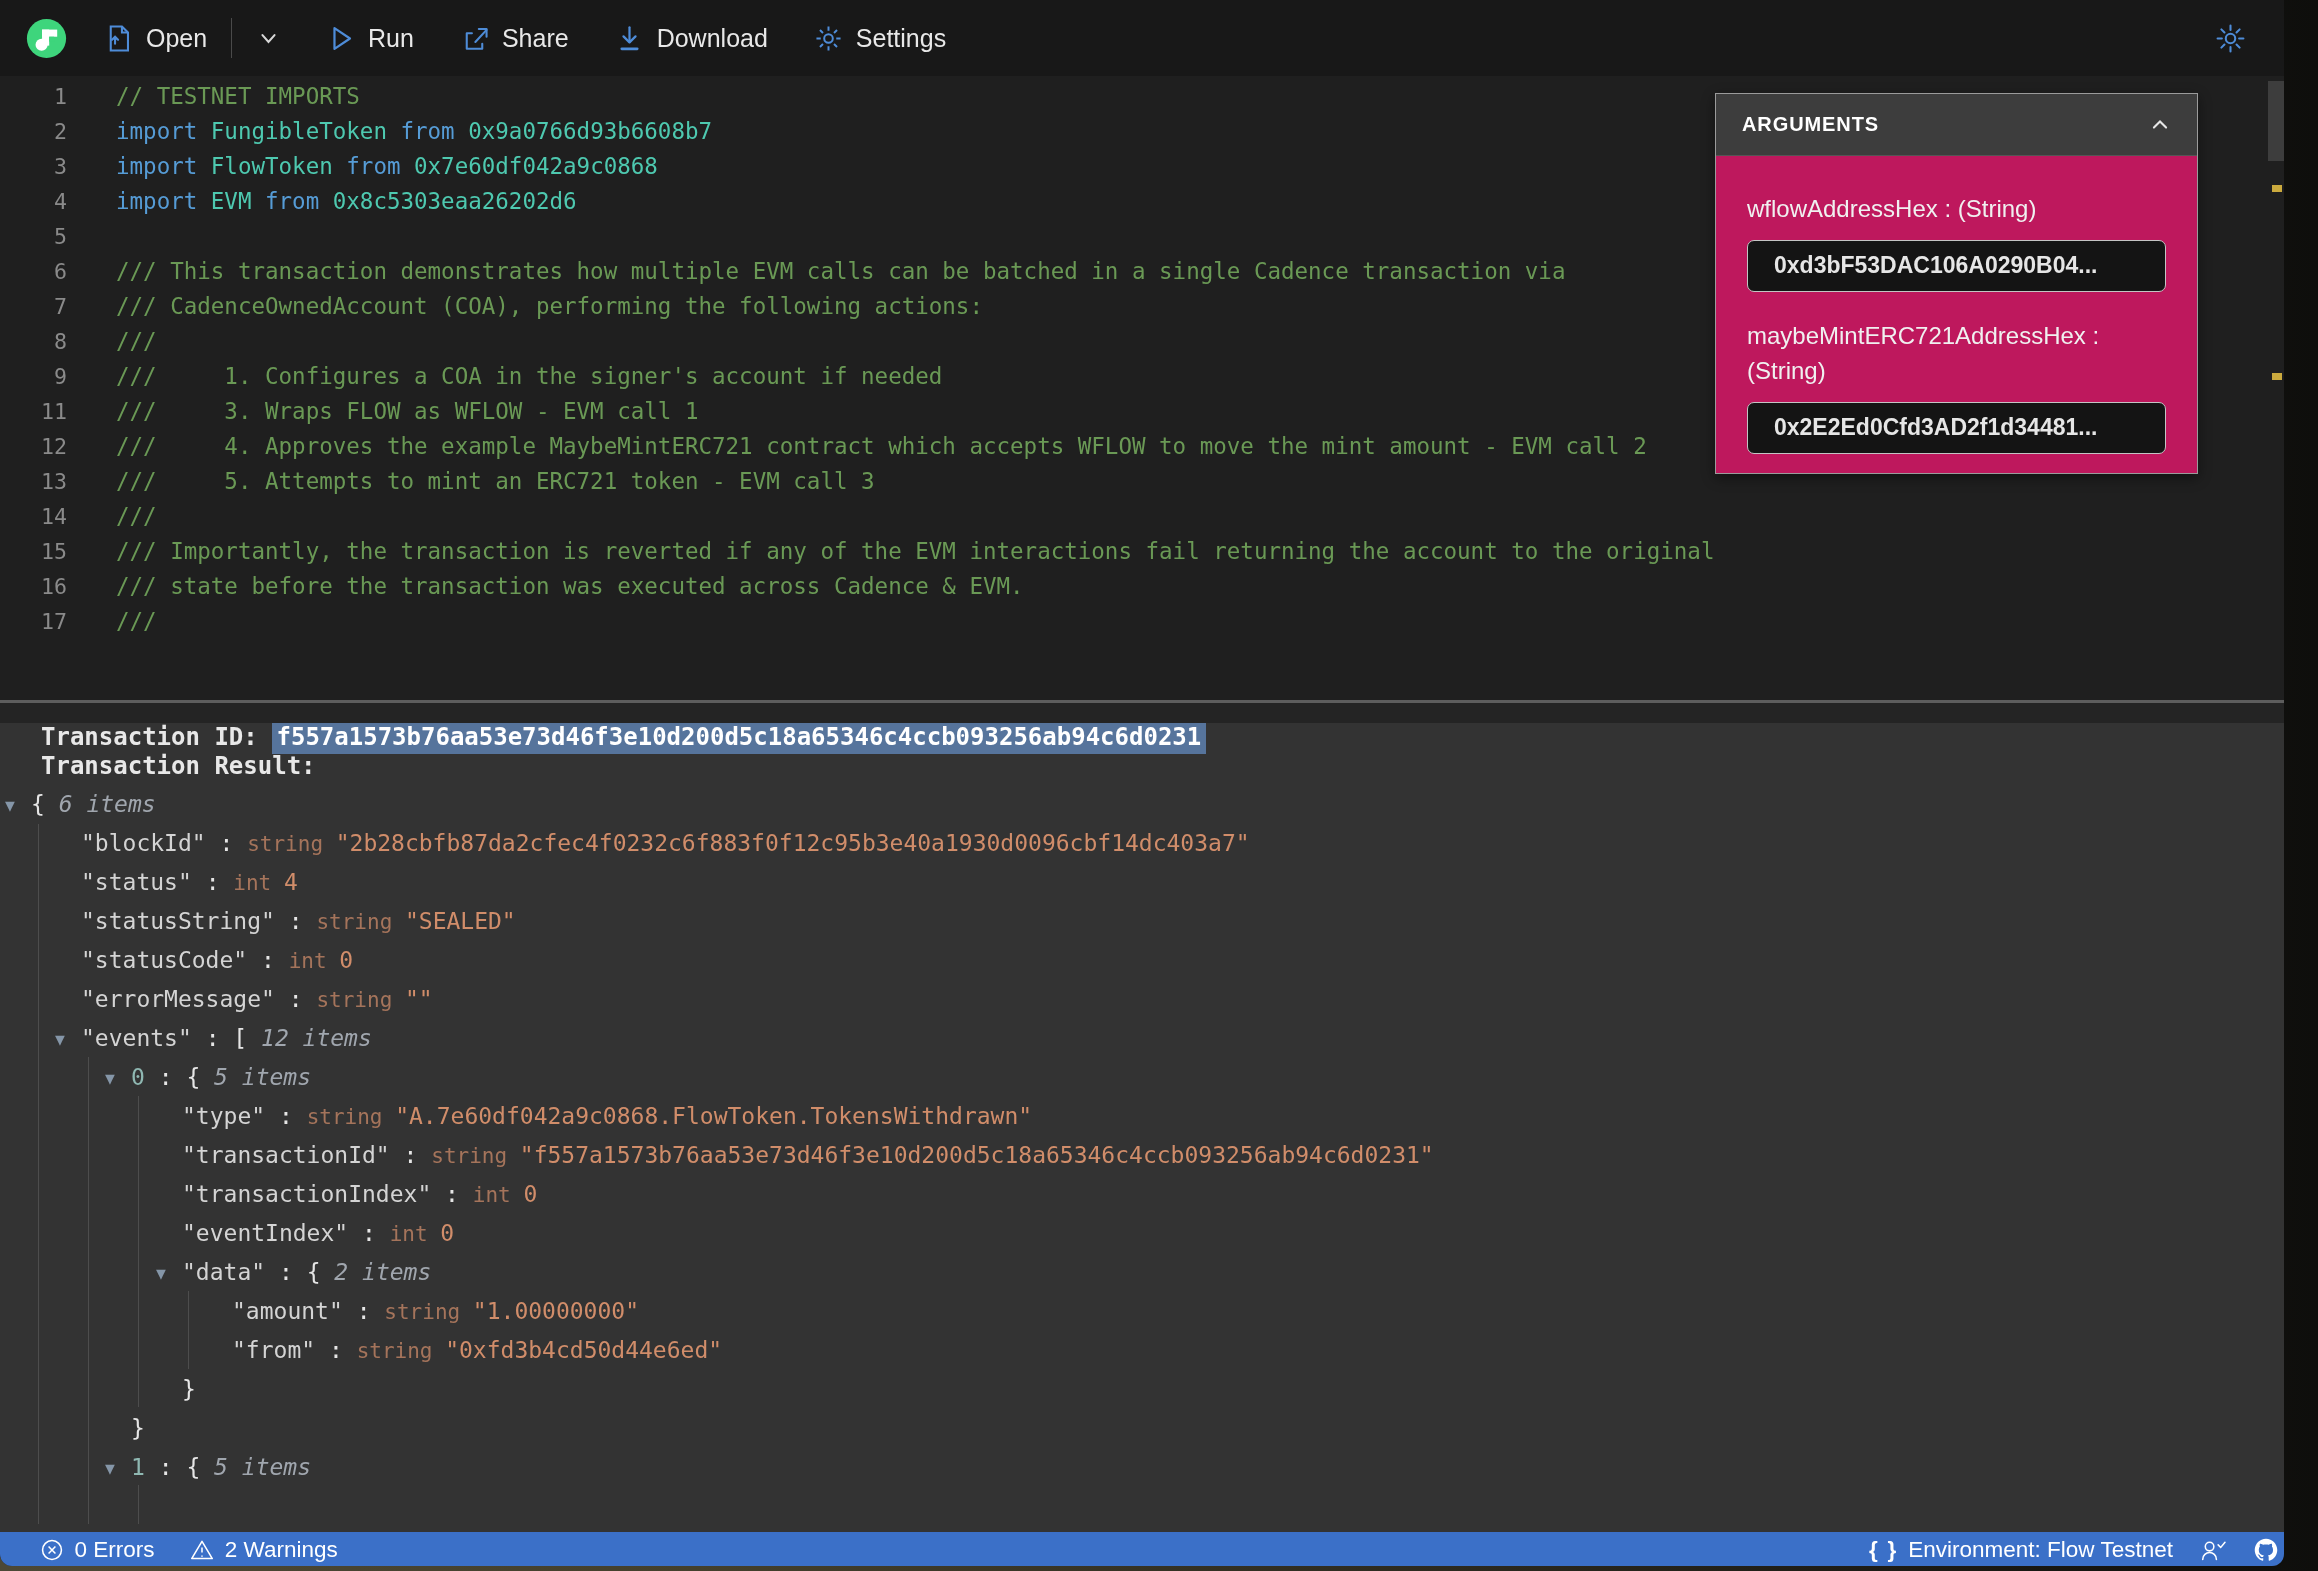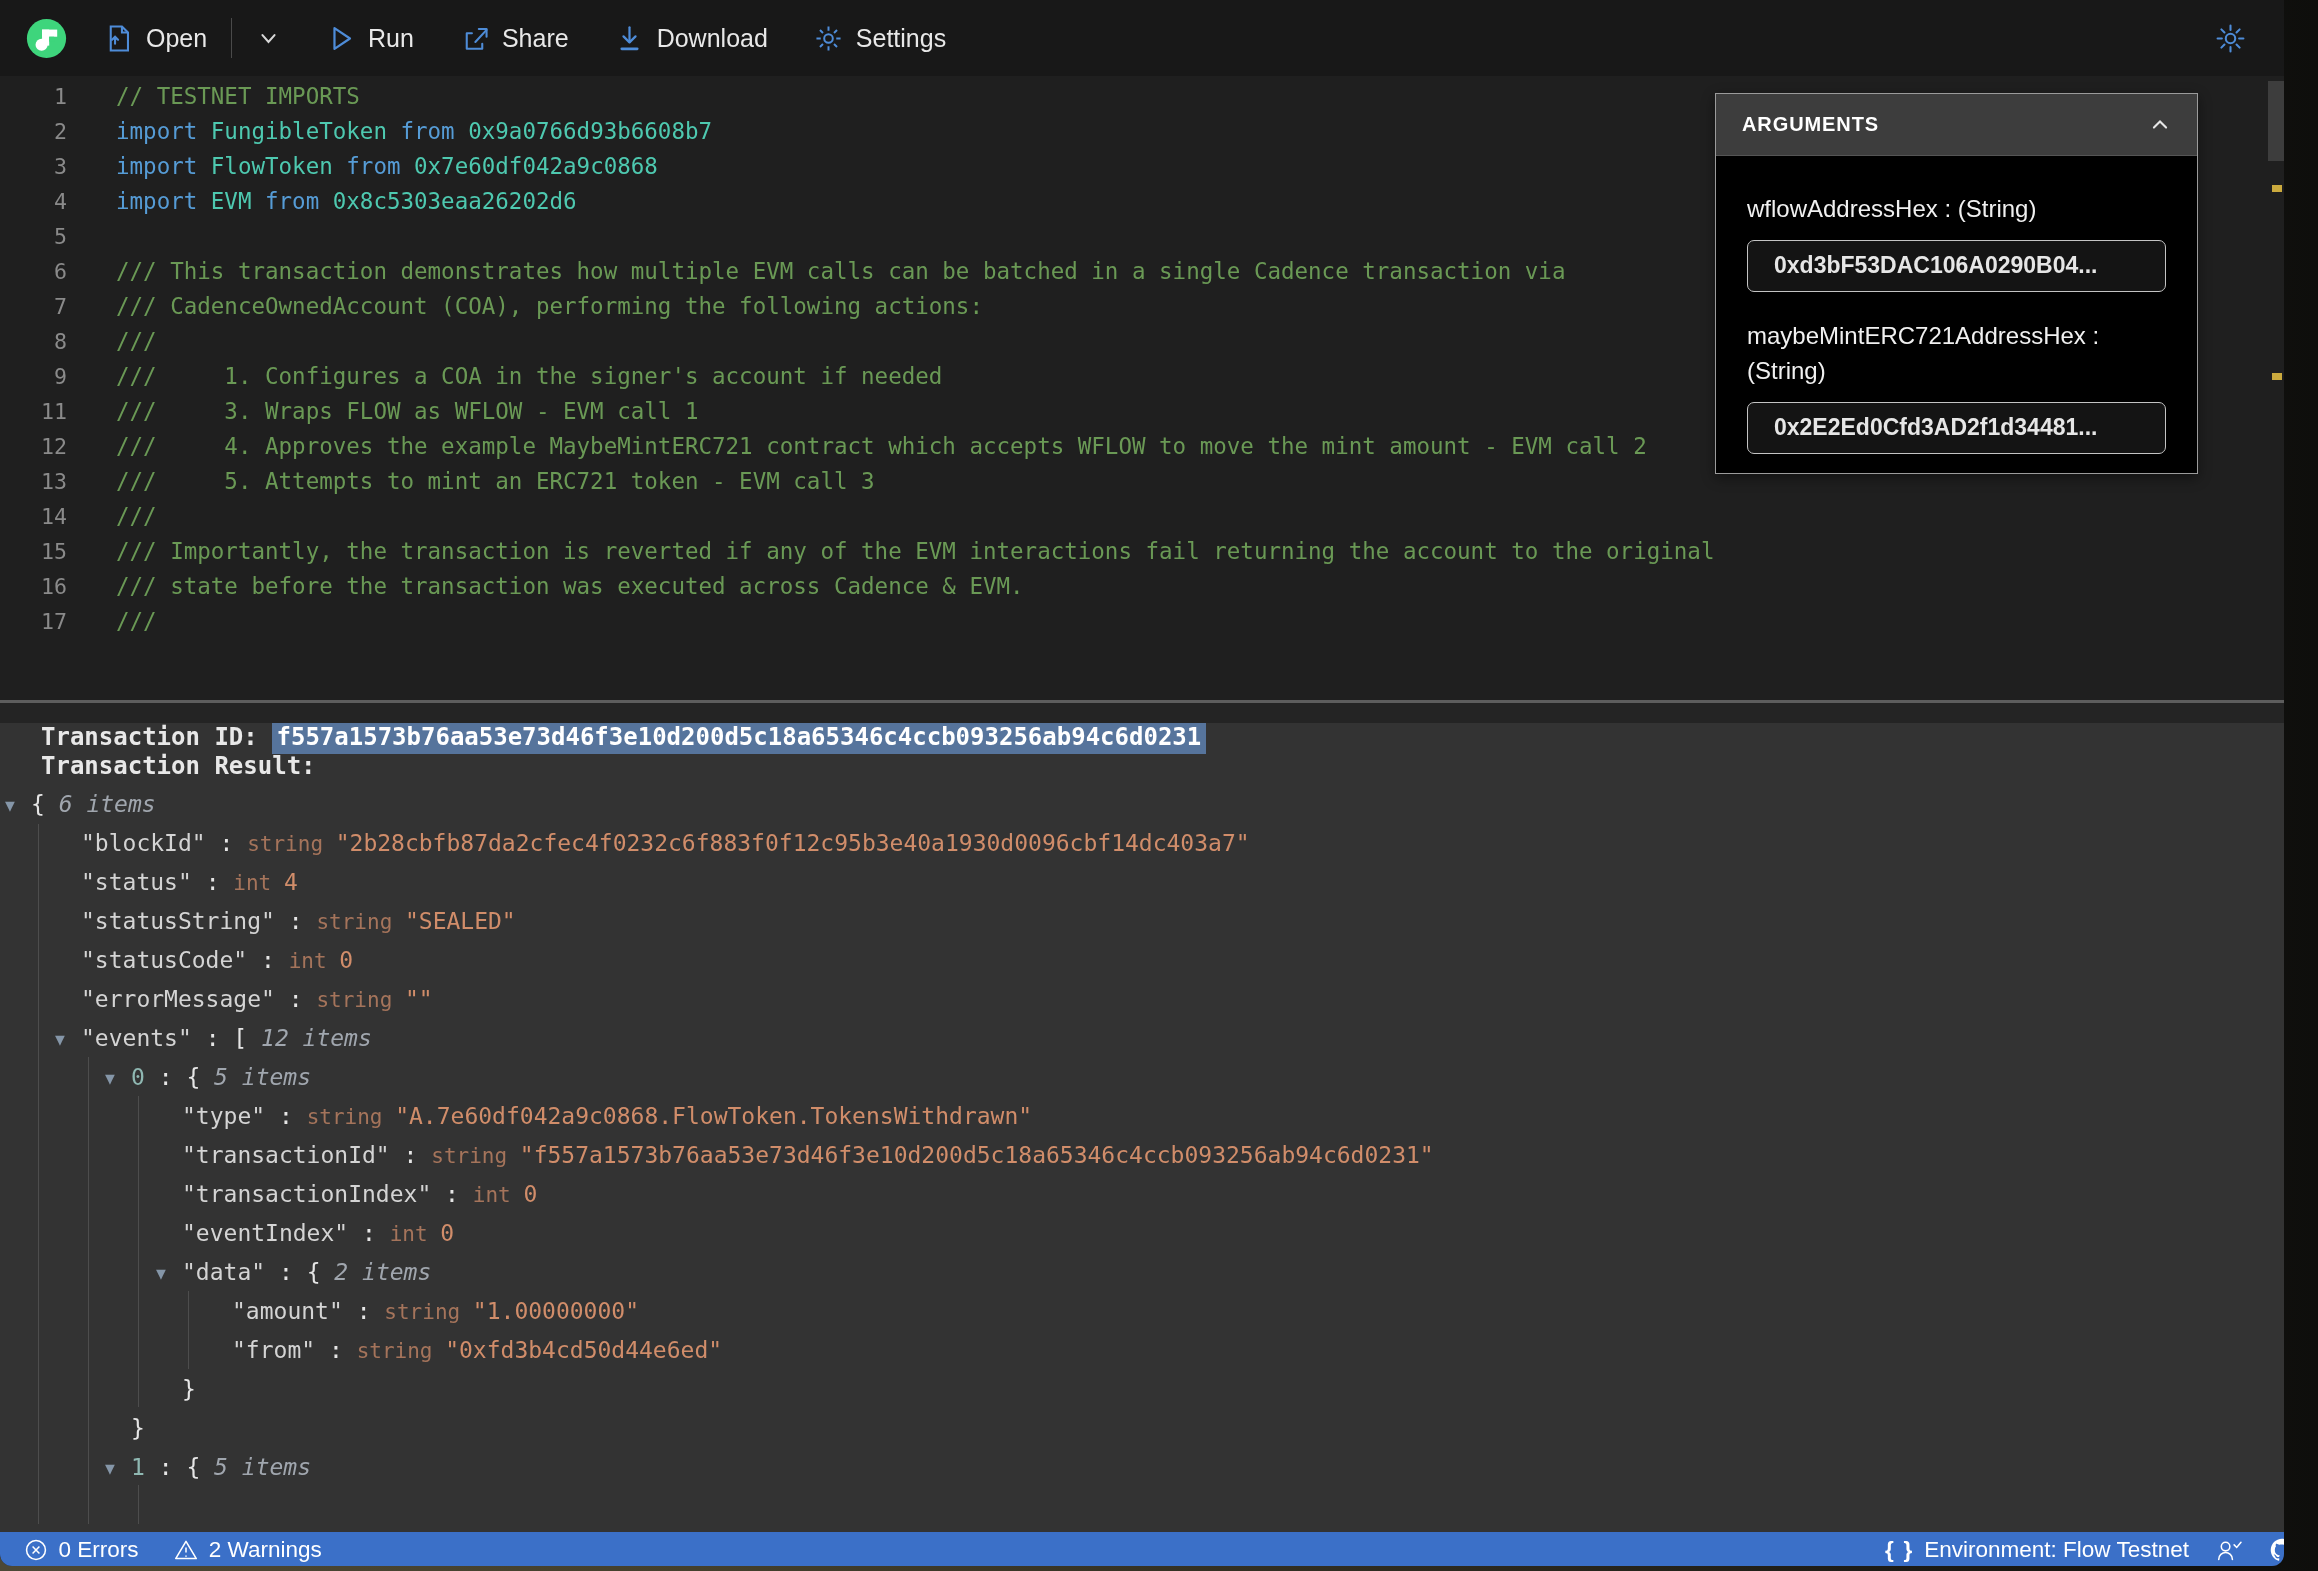--- a/index.html
+++ b/index.html
@@ -63,36 +63,36 @@
   .tk-items{color:#9aa0a8;font-style:italic;color:#a0a6ae;}
   .tk-idx{color:#8fb8b2;}
   .guide{position:absolute;width:0.9px;background:#4d4d4d;}
 
   
   .out-scroll{position:absolute;right:0;top:31px;width:14px;height:778px;background:#ededed;}
   .out-thumb{position:absolute;left:2.6px;top:5.2px;width:8.6px;height:26px;background:#9a9a9a;border-radius:4.3px;}
 
   
   .args{position:absolute;left:1715px;top:93px;width:483px;height:381px;
-        background:#000000;border:0.9px solid #9b9b9b;box-sizing:border-box;
+        background:#be185d;border:0.9px solid #9b9b9b;box-sizing:border-box;
         box-shadow:0 3.5px 12px rgba(0,0,0,.45);}
   .args-header{height:61px;background:#3d3d3d;display:flex;align-items:center;
                padding:0 24px 0 26px;border-bottom:0.9px solid #555;}
   .args-title{color:#ffffff;font-size:20px;font-weight:bold;letter-spacing:0.9px;}
   .args-collapse{margin-left:auto;cursor:pointer;display:flex;}
   .args-body{padding:22.5px 31px;}
   .arg-label{color:#f0f0f0;font-size:24px;line-height:35px;margin-top:12px;}
   .arg-input{margin-top:14px;width:100%;height:52px;box-sizing:border-box;background:#141414;
              border:1.7px solid #c4c4c4;border-radius:7px;color:#e6e6e6;font-size:23px;
              font-family:"Liberation Sans",sans-serif;padding:0 26px;font-weight:bold;}
 
   
   .statusbar{position:absolute;left:0;top:1532px;width:2319px;height:35px;background:#3b70c8;
              border-radius:0 0 10.4px 10.4px;display:flex;align-items:center;color:#ffffff;
-             font-size:22.5px;padding:0 24px;box-sizing:border-box;}
+             font-size:22.5px;padding:0 40px;box-sizing:border-box;}
   .sb-item{display:flex;align-items:center;gap:10.4px;cursor:pointer;}
   .sb-item + .sb-item{margin-left:36px;}
   .sb-right{margin-left:auto;display:flex;align-items:center;gap:26px;}
   .sb-braces{font-size:22.5px;font-weight:bold;letter-spacing:1.7px;}
 </style>
 </head>
 <body>
 
 <div class="app">
 

